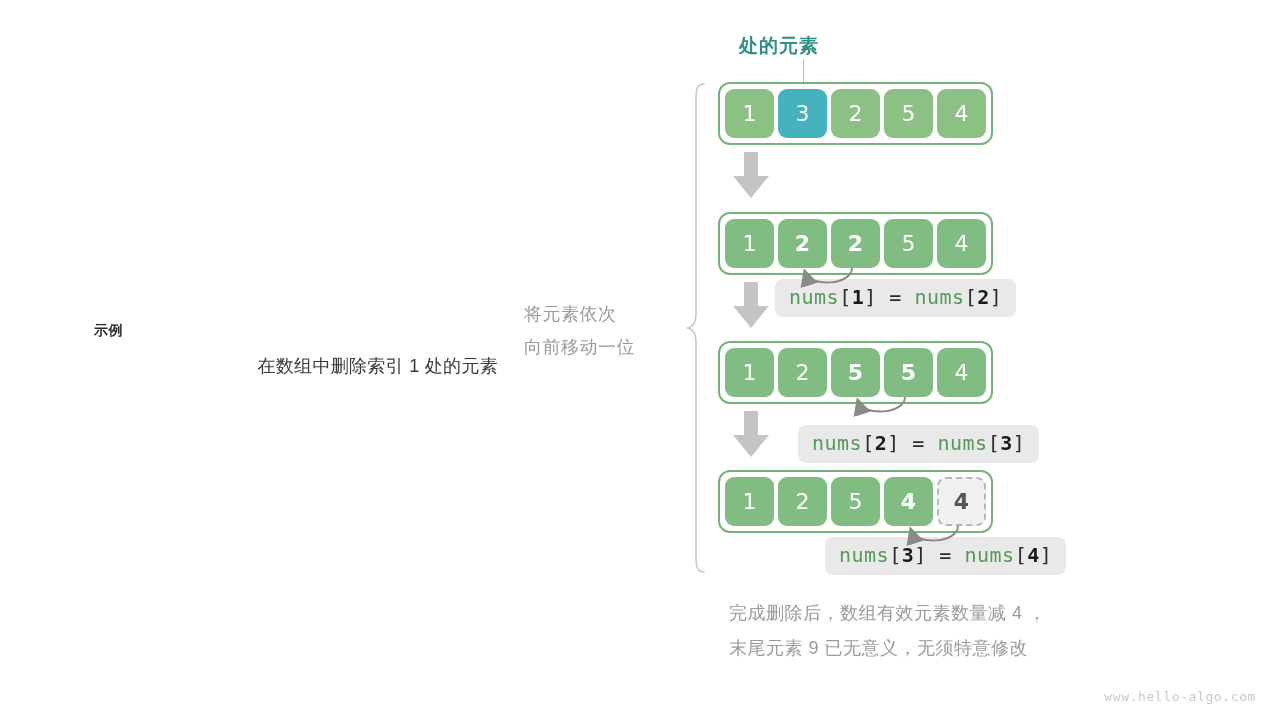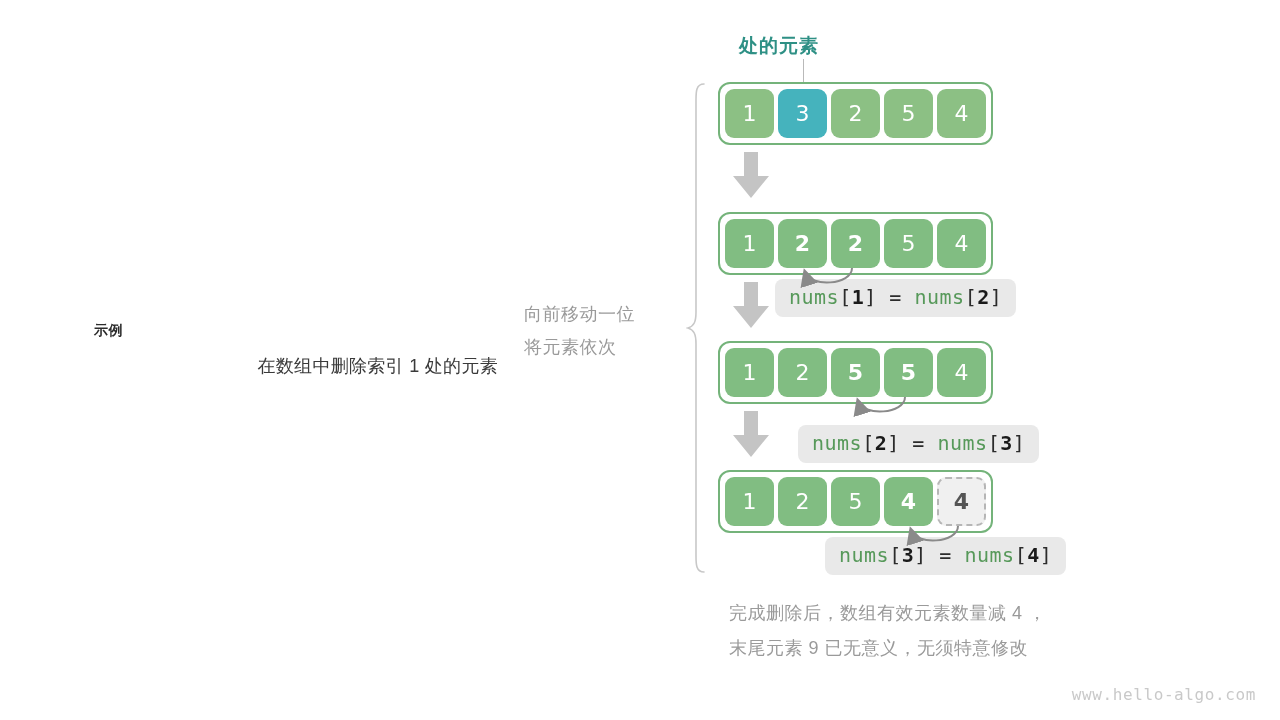--- a/index.html
+++ b/index.html
@@ -166,39 +166,39 @@
     line-height: 1.95;
     letter-spacing: 0.5px;
   }
   .bottom-note div { white-space: nowrap; }
 
   
   .watermark {
     position: absolute;
     right: 24px;
     bottom: 16px;
-    font-size: 16px;
+    font-size: 13px;
     color: #c9c9c9;
     font-family: "DejaVu Sans Mono", "Liberation Mono", monospace;
     letter-spacing: 0.6px;
   }
 </style>
 </head>
 <body>
 
 <div class="stage">
 
   <div class="left-block">
     <div class="left-title">示例</div>
     <div class="left-sub">在数组中删除索引 1 处的元素</div>
   </div>
 
   <div class="mid-note">
+    <div>将元素依次</div>
     <div>向前移动一位</div>
-    <div>将元素依次</div>
   </div>
 
   <div class="brace">
     <svg width="24" height="492" viewBox="0 0 24 492">
       <path d="M18 2 C10 2 10 10 10 18 L10 230 C10 240 8 244 2 246 C8 248 10 252 10 262 L10 474 C10 482 10 490 18 490" fill="none" stroke="#c8c8c8" stroke-width="1.6" stroke-linecap="round"></path>
     </svg>
   </div>
 
   <div class="caption">处的元素</div>
   <div class="caption-line"></div>

